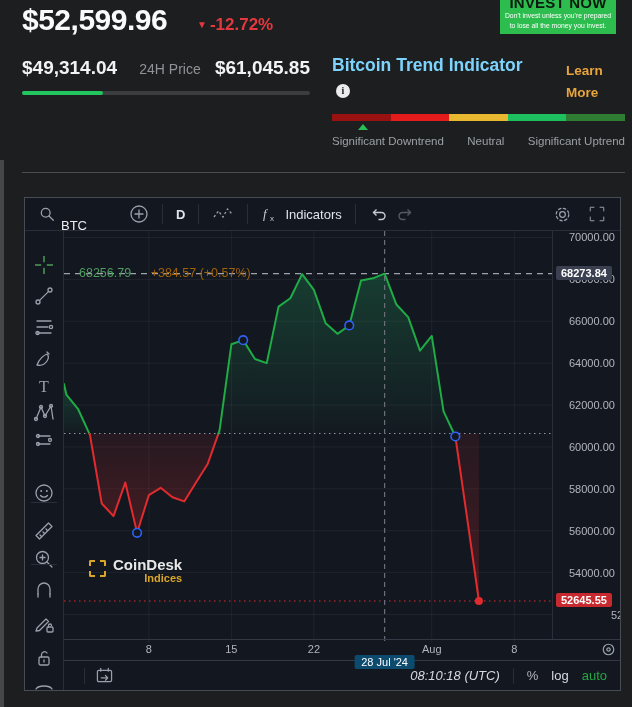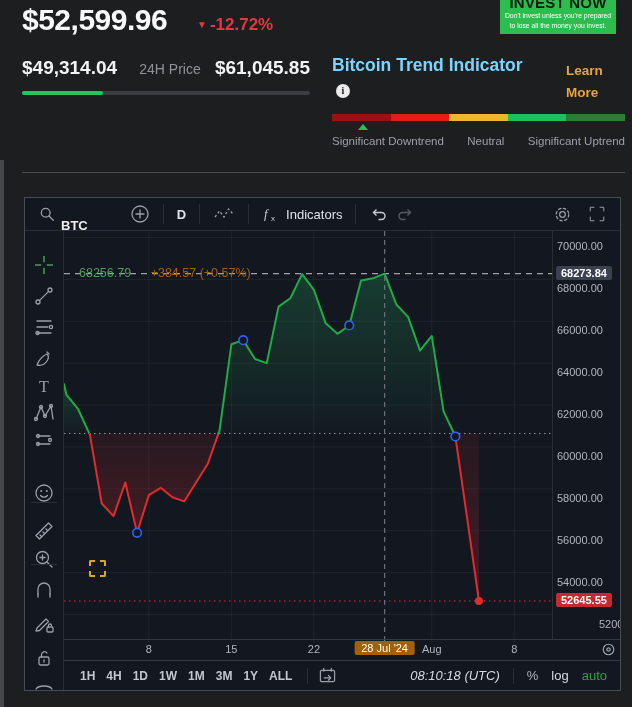--- a/index.html
+++ b/index.html
@@ -33,35 +33,35 @@
     font-size:11.5px;color:#9aa0a6;}
   .page-divider{left:22px;top:172px;width:603px;height:1px;background:#4b4b4d;}
   .left-strip{left:0;top:160px;width:4px;height:547px;background:#46474b;}
   
   .widget{left:24px;top:197px;width:597px;height:494px;background:#131720;border:1px solid #474b55;
     box-sizing:border-box;display:flex;flex-direction:column;color:#d1d4dc;}
   .tv-toolbar{height:32px;min-height:32px;border-bottom:1px solid #2a2e39;display:flex;align-items:center;
     padding:0 10px;font-size:13px;}
   .tv-toolbar .vd{width:1px;height:20px;background:#2a2e39;margin:0 9px;}
   .tbtn{display:flex;align-items:center;gap:6px;cursor:pointer;color:#dfe3ea;padding:0 4px;}
-  .sym{font-weight:700;color:#eceef2;margin-top:22px;}
+  .sym{font-weight:400;color:#eceef2;margin-top:22px;}
   .middle{flex:1;display:flex;overflow:hidden;}
   .tools-col{width:38px;min-width:38px;border-right:1px solid #2a2e39;position:relative;overflow:hidden;}
   .tool{position:absolute;left:8px;width:22px;height:22px;cursor:pointer;}
   .tool-div{position:absolute;left:6px;width:26px;height:1px;background:#2a2e39;}
   .right-area{flex:1;display:flex;flex-direction:column;}
   .upper{height:412px;display:flex;}
   .plot{width:488px;position:relative;background:#131720;}
   .plot svg{position:absolute;left:0;top:0;}
   .axis-col{width:68px;border-left:1px solid #2a2e39;position:relative;font-size:11px;color:#b2b5be;}
-  .ytick{position:absolute;left:4px;margin-top:9px;}
+  .ytick{position:absolute;left:16px;}
   .ybox{position:absolute;left:3px;padding:1px 5px;font-weight:700;color:#fff;border-radius:2px;font-size:11px;}
   .xaxis-row{height:20px;border-top:1px solid #343844;position:relative;font-size:11px;color:#b2b5be;}
   .xtick{position:absolute;top:3px;transform:translateX(-50%);}
-  .xbox{position:absolute;top:1px;transform:translateX(-50%);background:#a16207;color:#fff;
+  .xbox{position:absolute;top:15px;transform:translateX(-50%);background:#0c4a6e;color:#fff;
     padding:1px 7px;border-radius:2px;white-space:nowrap;}
   .bottom-bar{height:29px;border-top:1px solid #343844;display:flex;align-items:center;padding:0 14px 0 16px;font-size:12px;}
   .rng{color:#c2c6cd;font-weight:600;margin-right:11px;cursor:pointer;}
   .bb-div{width:1px;height:16px;background:#2a2e39;margin:0 10px 0 4px;}
   .bb-right{margin-left:auto;display:flex;align-items:center;gap:13px;font-size:13px;}
   .clock{color:#d6d9e0;font-style:italic;}
   .pctbtn{color:#b2b5be;cursor:pointer;}
   .logbtn{color:#d6d9e0;cursor:pointer;}
   .autobtn{color:#26a641;cursor:pointer;}
   
@@ -255,20 +255,24 @@
 
     <div class="right-area">
       <div class="upper">
         <div class="plot" id="plot">
           <div class="legend-vals">
             <span class="lv-price">68256.79</span>
             <span class="lv-chg">+384.57 (+0.57%)</span>
           </div>
           <div class="watermark">
             <div class="wm-ic"></div>
+            <div>
+              <div class="wm-t1">CoinDesk</div>
+              <div class="wm-t2">Indices</div>
+            </div>
           </div>
         <svg width="488" height="412">
               <defs>
                 <linearGradient id="gg" x1="0" y1="0" x2="0" y2="1">
                   <stop offset="0" stop-color="#1f8a52" stop-opacity="0.33"></stop>
                   <stop offset="1" stop-color="#1f8a52" stop-opacity="0.03"></stop>
                 </linearGradient>
                 <linearGradient id="rg2" x1="0" y1="0" x2="0" y2="1">
                   <stop offset="0" stop-color="#b02626" stop-opacity="0.12"></stop>
                   <stop offset="1" stop-color="#b02626" stop-opacity="0.32"></stop>
@@ -331,30 +335,20 @@
           </svg>
       <div class="xtick" style="left: 84.8696px;">8</div>
           <div class="xtick" style="left: 167.382px;">15</div>
           <div class="xtick" style="left: 249.894px;">22</div>
           <div class="xbox" style="left: 320.618px;">28 Jul '24</div>
           <div class="xtick" style="left: 367.768px;">Aug</div>
           <div class="xtick" style="left: 450.28px;">8</div>
         </div>
 
       <div class="bottom-bar">
-        <span id="ranges" style="display:flex">
-            <span class="rng">1H</span>
-            <span class="rng">4H</span>
-            <span class="rng">1D</span>
-            <span class="rng">1W</span>
-            <span class="rng">1M</span>
-            <span class="rng">3M</span>
-            <span class="rng">1Y</span>
-            <span class="rng">ALL</span>
-          </span>
         <div class="bb-div"></div>
         <svg width="19" height="17" viewBox="0 0 20 18">
             <rect class="st" x="2.5" y="3.5" width="15" height="12" rx="1.5"></rect>
             <path class="st" d="M6 1.5v3M14 1.5v3M6.5 11.5h7M11 9l2.5 2.5L11 14"></path>
           </svg>
         <div class="bb-right">
           <span class="clock">08:10:18 (UTC)</span>
           <div class="bb-div" style="margin:0"></div>
           <span class="pctbtn">%</span>
           <span class="logbtn">log</span>

